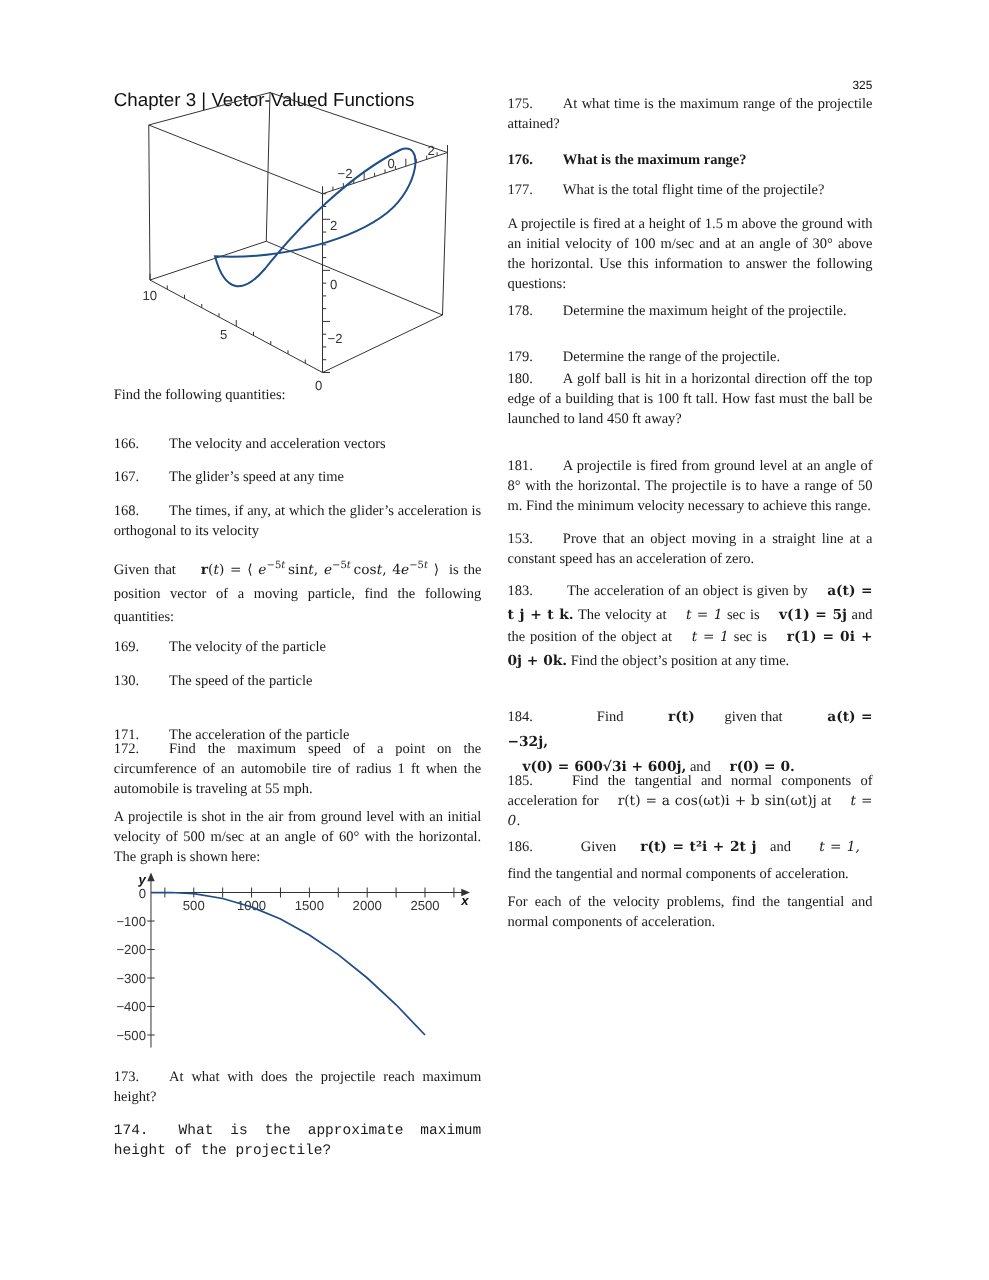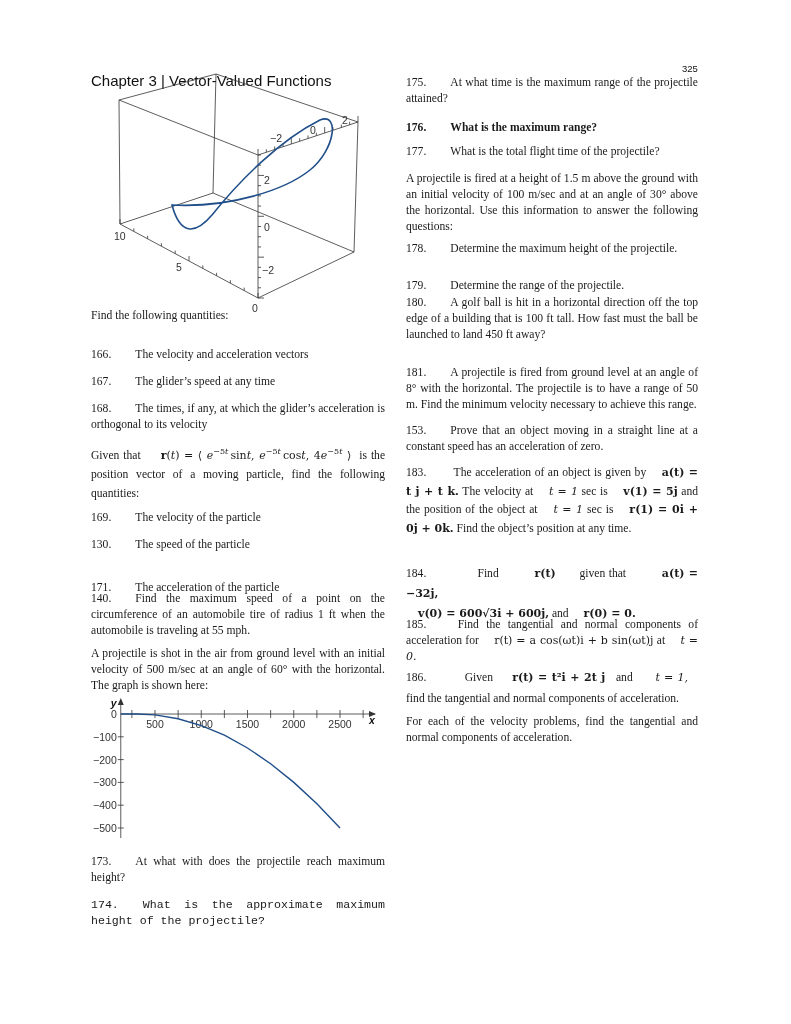--- a/index.html
+++ b/index.html
@@ -99,21 +99,21 @@
 
 <div class="blk col-l" style="top:446px; line-height:19px;">
   <span>Given that</span>&nbsp;
   <span class="m"><span class="bold">r</span>(<span class="it">t</span>) = ⟨ <span class="it">e</span><sup>−5<span class="it">t</span></sup> sin<span class="it">t</span>, <span class="it">e</span><sup>−5<span class="it">t</span></sup> cos<span class="it">t</span>, 4<span class="it">e</span><sup>−5<span class="it">t</span></sup> ⟩</span>&nbsp;
   <span>is the position vector of a moving particle, find the following quantities:</span>
 </div>
 
 <div class="blk col-l" style="top:510px;"><span class="num">169.</span><span>The velocity of the particle</span></div>
 <div class="blk col-l" style="top:537px;"><span class="num">130.</span><span>The speed of the particle</span></div>
 <div class="blk col-l" style="top:580px;"><span class="num">171.</span><span>The acceleration of the particle</span></div>
-<div class="blk col-l" style="top:591px;"><span class="num">140.</span><span>Find the maximum speed of a point on the circumference of an automobile tire of radius 1 ft when the automobile is traveling at 55 mph.</span></div>
+<div class="blk col-l" style="top:591px;"><span class="num">172.</span><span>Find the maximum speed of a point on the circumference of an automobile tire of radius 1 ft when the automobile is traveling at 55 mph.</span></div>
 <div class="blk col-l" style="top:646px;">A projectile is shot in the air from ground level with an initial velocity of 500 m/sec at an angle of 60° with the horizontal. The graph is shown here:</div>
 
 <svg id="chart2d" style="left:0;top:0;" width="400" height="850" viewBox="0 0 400 850">
     <line x1="120.775" y1="714" x2="375" y2="714" stroke="#333" stroke-width="0.8"></line>
     <polygon points="376,714 369,711 369,717" fill="#333"></polygon>
     <line x1="120.775" y1="700" x2="120.775" y2="838" stroke="#333" stroke-width="0.8"></line>
     <polygon points="120.775,698 117.775,705 123.775,705" fill="#333"></polygon>
     <line x1="131.875" y1="710" x2="131.875" y2="718" stroke="#333" stroke-width="0.8"></line>
     <line x1="155" y1="710" x2="155" y2="718" stroke="#333" stroke-width="0.8"></line>
     <line x1="178.125" y1="710" x2="178.125" y2="718" stroke="#333" stroke-width="0.8"></line>

